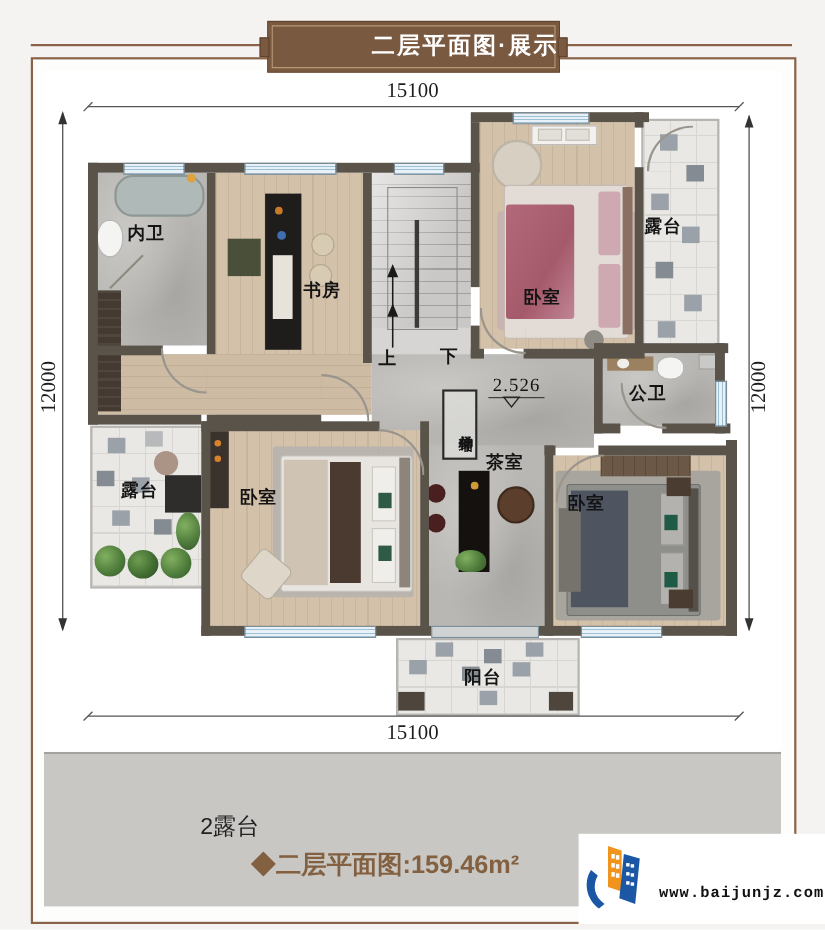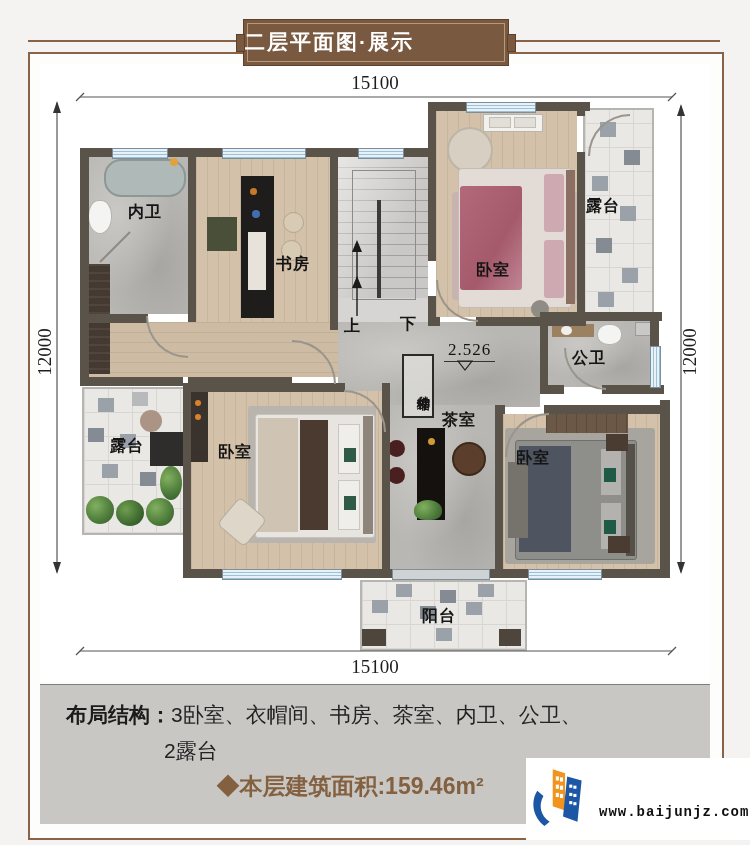--- a/index.html
+++ b/index.html
@@ -7,21 +7,21 @@
        font-family:"Liberation Sans",sans-serif;overflow:hidden;}
   .abs{position:absolute;}
   i.blk{position:absolute;display:block;}
   
   #frame{left:28px;top:52px;width:692px;height:784px;border:2px solid #8a6248;background:#fdfdfc;}
   #white-panel{left:40px;top:64px;width:670px;height:618px;background:#ffffff;}
   
   #banner{left:243px;top:19px;width:264px;height:45px;background:#7a5941;border:1px solid #5e412b;z-index:30;
           box-shadow:inset 0 0 0 3px #7a5941, inset 0 0 0 4px #b99877;}
   #banner .tab{position:absolute;width:7px;height:16px;top:14px;background:#7a5941;border:1px solid #5e412b;}
-  #banner-title{width:100%;text-align:left;line-height:44px;color:#fff;font-size:21px;font-weight:700;letter-spacing:2px;}
+  #banner-title{width:100%;text-align:right;line-height:44px;color:#fff;font-size:21px;font-weight:700;letter-spacing:2px;}
   #banner-line-l{left:28px;top:40px;width:216px;height:2px;background:#8a6248;z-index:5;}
   #banner-line-r{left:506px;top:40px;width:214px;height:2px;background:#8a6248;z-index:5;}
   
   .dim{font-family:"Liberation Serif",serif;font-size:19px;color:#1d1d1d;text-align:center;z-index:6;}
   .rot{transform:rotate(-90deg);}
   
   .wood{background:#d3c1aa;background-image:repeating-linear-gradient(90deg,rgba(96,70,45,.10) 0 1px,transparent 1px 11px);}
   .woodh{background:#cdbba4;background-image:repeating-linear-gradient(180deg,rgba(96,70,45,.10) 0 1px,transparent 1px 10px);}
   .marble{background:#b9b7b3;background-image:radial-gradient(ellipse at 30% 35%,#cac8c4 0%,transparent 55%),radial-gradient(ellipse at 72% 70%,#a8a6a2 0%,transparent 55%);}
   .tile{background:#e9e8e4;background-image:repeating-linear-gradient(0deg,#d8d6d2 0 1px,transparent 1px 24px),repeating-linear-gradient(90deg,#d8d6d2 0 1px,transparent 1px 24px);border:2px solid #b7b5b1;}
@@ -31,21 +31,21 @@
   .door{position:absolute;z-index:12;}
   .lbl{position:absolute;color:#141414;font-size:16px;font-weight:700;z-index:14;letter-spacing:1px;}
   .tsq{position:absolute;background:#9ba1a8;z-index:3;}
   .plant{position:absolute;border-radius:50%;background:radial-gradient(circle at 35% 35%,#82b060,#4c7a3a 60%,#39592b);z-index:4;}
   .furn{position:absolute;z-index:4;}
   svg.overlay{position:absolute;left:0;top:0;z-index:13;pointer-events:none;}
   
   #footer-panel{left:40px;top:684px;width:670px;height:139px;background:#c8c7c4;border-top:1px solid #7e7e7c;z-index:8;}
   #layout-line{position:absolute;left:26px;top:16px;font-size:21px;color:#222;}
   #layout-line b{font-weight:700;color:#1b1b1b;}
-  #layout-line2{position:absolute;left:124px;top:52px;font-size:21px;color:#222;}
+  #layout-line2{position:absolute;left:142px;top:52px;font-size:21px;color:#222;}
   #area-line{position:absolute;left:0;top:86px;width:620px;text-align:center;font-size:23px;font-weight:700;color:#83603f;}
   #logo-box{left:526px;top:758px;width:224px;height:82px;background:#ffffff;z-index:40;}
   #logo-name{position:absolute;left:72px;top:8px;font-size:27px;font-weight:800;color:#161616;letter-spacing:4px;}
   #logo-site{position:absolute;left:73px;top:46px;font-size:14px;font-weight:700;color:#101010;letter-spacing:1px;font-family:"Liberation Mono",monospace;}
   .vtext{writing-mode:vertical-rl;text-orientation:upright;}
 </style>
 </head>
 <body>
 
 <div class="abs" id="frame"></div>
@@ -217,21 +217,21 @@
   <i class="winv" style="left:650px;top:346px;width:9px;height:40px;"></i>
 
   <i class="door" style="left:146px;top:316px;width:40px;height:40px;border-left:2px solid #9a958c;border-bottom:2px solid #9a958c;border-bottom-left-radius:100%;"></i>
   <i class="door" style="left:292px;top:340px;width:42px;height:42px;border-top:2px solid #9a958c;border-right:2px solid #9a958c;border-top-right-radius:100%;"></i>
   <i class="door" style="left:436px;top:280px;width:40px;height:40px;border-left:2px solid #9a958c;border-bottom:2px solid #9a958c;border-bottom-left-radius:100%;"></i>
   <i class="door" style="left:588px;top:114px;width:40px;height:40px;border-top:2px solid #9a958c;border-left:2px solid #9a958c;border-top-left-radius:100%;"></i>
   <i class="door" style="left:564px;top:348px;width:40px;height:40px;border-left:2px solid #9a958c;border-bottom:2px solid #9a958c;border-bottom-left-radius:100%;"></i>
   <i class="door" style="left:344px;top:390px;width:40px;height:40px;border-top:2px solid #9a958c;border-right:2px solid #9a958c;border-top-right-radius:100%;"></i>
   <i class="door" style="left:505px;top:413px;width:42px;height:42px;border-top:2px solid #9a958c;border-left:2px solid #9a958c;border-top-left-radius:100%;"></i>
 
-  <span class="lbl" style="left:116px;top:202px;margin-left:12px;">内卫</span>
+  <span class="lbl" style="left:116px;top:202px;">内卫</span>
   <span class="lbl" style="left:276px;top:254px;">书房</span>
   <span class="lbl" style="left:476px;top:260px;">卧室</span>
   <span class="lbl" style="left:586px;top:196px;">露台</span>
   <span class="lbl" style="left:572px;top:348px;">公卫</span>
   <span class="lbl" style="left:442px;top:410px;">茶室</span>
   <span class="lbl" style="left:218px;top:442px;">卧室</span>
   <span class="lbl" style="left:516px;top:448px;">卧室</span>
   <span class="lbl" style="left:110px;top:436px;">露台</span>
   <span class="lbl" style="left:422px;top:606px;">阳台</span>
   <span class="lbl" style="left:344px;top:316px;">上</span>
@@ -262,25 +262,22 @@
   </g>
   <g fill="#1a1a1a">
     <polygon points="352,252 357,240 362,252"></polygon>
       <polygon points="352,288 357,276 362,288"></polygon>
   </g>
   <polygon points="458,361 472,361 465,370" fill="none" stroke="#222" stroke-width="1.2"></polygon>
   <line x1="100" y1="262" x2="130" y2="232" stroke="#8f8a80" stroke-width="2"></line>
 </svg>
 
 <div class="abs" id="footer-panel">
-  <div id="layout-line">
-    <b>布局结构：</b><span>3卧室、衣帽间、书房、茶室、内卫、公卫、</span>
-  </div>
   <div id="layout-line2">2露台</div>
-  <div id="area-line">◆本层建筑面积:159.46m²</div>
+  <div id="area-line">◆二层平面图:159.46m²</div>
 </div>
 
 <div class="abs" id="logo-box">
   <svg width="64" height="66" viewBox="0 0 62 64" style="position:absolute;left:4px;top:6px;">
     <path d="M14 60 C3 52 0 37 7 26 L13 31 C8 40 10 50 19 56 Z" fill="#1c57a5"></path>
     <path d="M22 5 L34 9 L34 45 L22 41 Z" fill="#f0941d"></path>
     <path d="M36 12 L50 16 L46 56 L32 51 Z" fill="#1c57a5"></path>
     <g fill="#ffffff">
       <rect x="25" y="12" width="3" height="4"></rect>
         <rect x="29" y="13" width="3" height="4"></rect>

